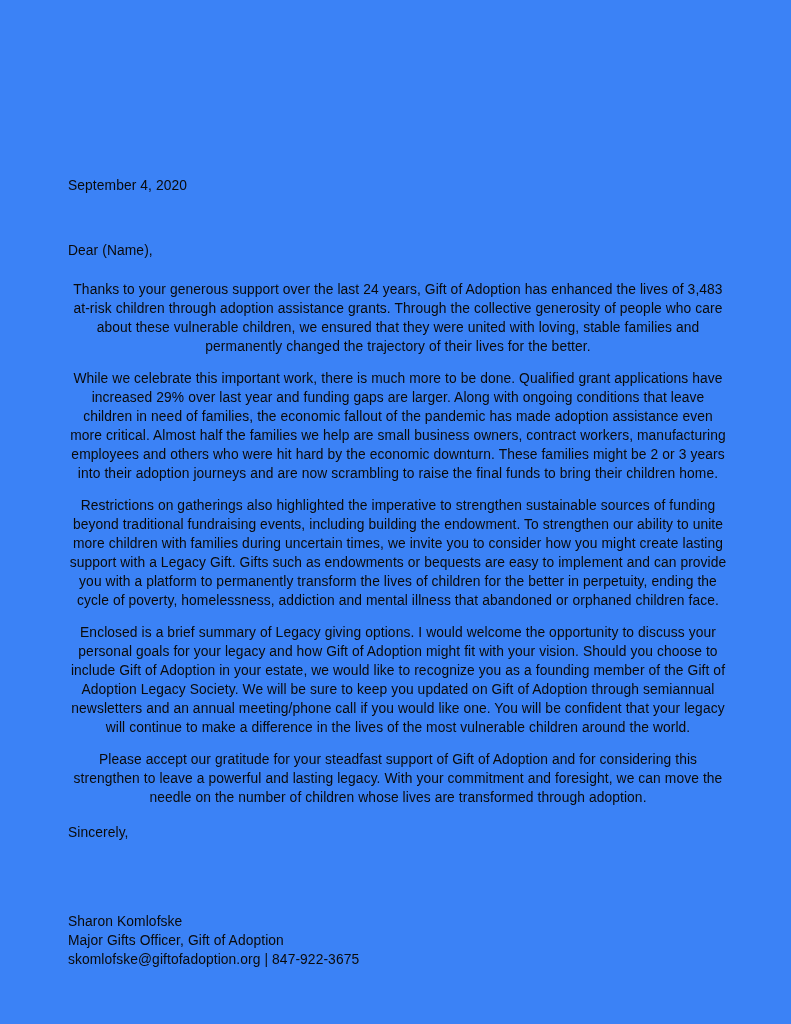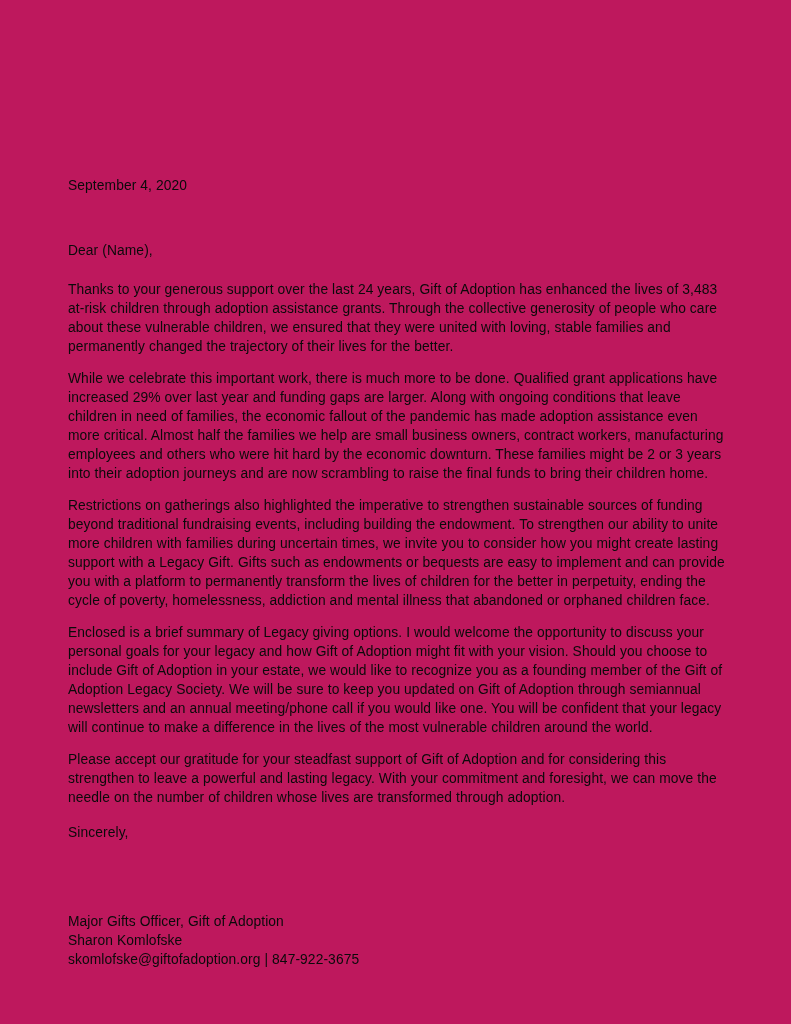--- a/index.html
+++ b/index.html
@@ -4,41 +4,41 @@
 <style>
   * { margin: 0; padding: 0; box-sizing: border-box; }
   html, body {
     background: #ffffff;
     font-family: "Liberation Sans", sans-serif;
   }
   .page {
     position: relative;
     width: 791px;
     height: 1024px;
-    background: #be185d;
+    background: #3b82f6;
     overflow: hidden;
     margin: 0 auto;
     color: #0a0a0a;
   }
   .content {
     position: absolute;
     top: 176px;
     left: 68px;
     width: 660px;
   }
   .line, p {
     font-size: 13.8px;
     line-height: 19px;
     color: #0a0a0a;
     font-weight: 500;
     letter-spacing: 0.1px;
   }
   .date-line { margin-bottom: 46px; }
   .salutation { margin-bottom: 20px; }
-  p.body-para { margin-bottom: 13px; text-align: left; }
+  p.body-para { margin-bottom: 13px; text-align: center; }
   .closing { margin-top: 16px; }
   .signature-block { margin-top: 70px; }
   .signature-block .line { margin: 0; }
 </style>
 </head>
 <body>
 
 <div class="page">
   <div class="content">
 
@@ -52,19 +52,19 @@
 
     <p class="body-para">Restrictions on gatherings also highlighted the imperative to strengthen sustainable sources of funding beyond traditional fundraising events, including building the endowment. To strengthen our ability to unite more children with families during uncertain times, we invite you to consider how you might create lasting support with a Legacy Gift. Gifts such as endowments or bequests are easy to implement and can provide you with a platform to permanently transform the lives of children for the better in perpetuity, ending the cycle of poverty, homelessness, addiction and mental illness that abandoned or orphaned children face.</p>
 
     <p class="body-para">Enclosed is a brief summary of Legacy giving options. I would welcome the opportunity to discuss your personal goals for your legacy and how Gift of Adoption might fit with your vision. Should you choose to include Gift of Adoption in your estate, we would like to recognize you as a founding member of the Gift of Adoption Legacy Society. We will be sure to keep you updated on Gift of Adoption through semiannual newsletters and an annual meeting/phone call if you would like one. You will be confident that your legacy will continue to make a difference in the lives of the most vulnerable children around the world.</p>
 
     <p class="body-para">Please accept our gratitude for your steadfast support of Gift of Adoption and for considering this strengthen to leave a powerful and lasting legacy. With your commitment and foresight, we can move the needle on the number of children whose lives are transformed through adoption.</p>
 
     <div class="line closing">Sincerely,</div>
 
     <div class="signature-block">
+      <div class="line">Sharon Komlofske</div>
       <div class="line">Major Gifts Officer, Gift of Adoption</div>
-      <div class="line">Sharon Komlofske</div>
       <div class="line">skomlofske@giftofadoption.org | 847-922-3675</div>
     </div>
 
   </div>
 </div>
 
 </body></html>

